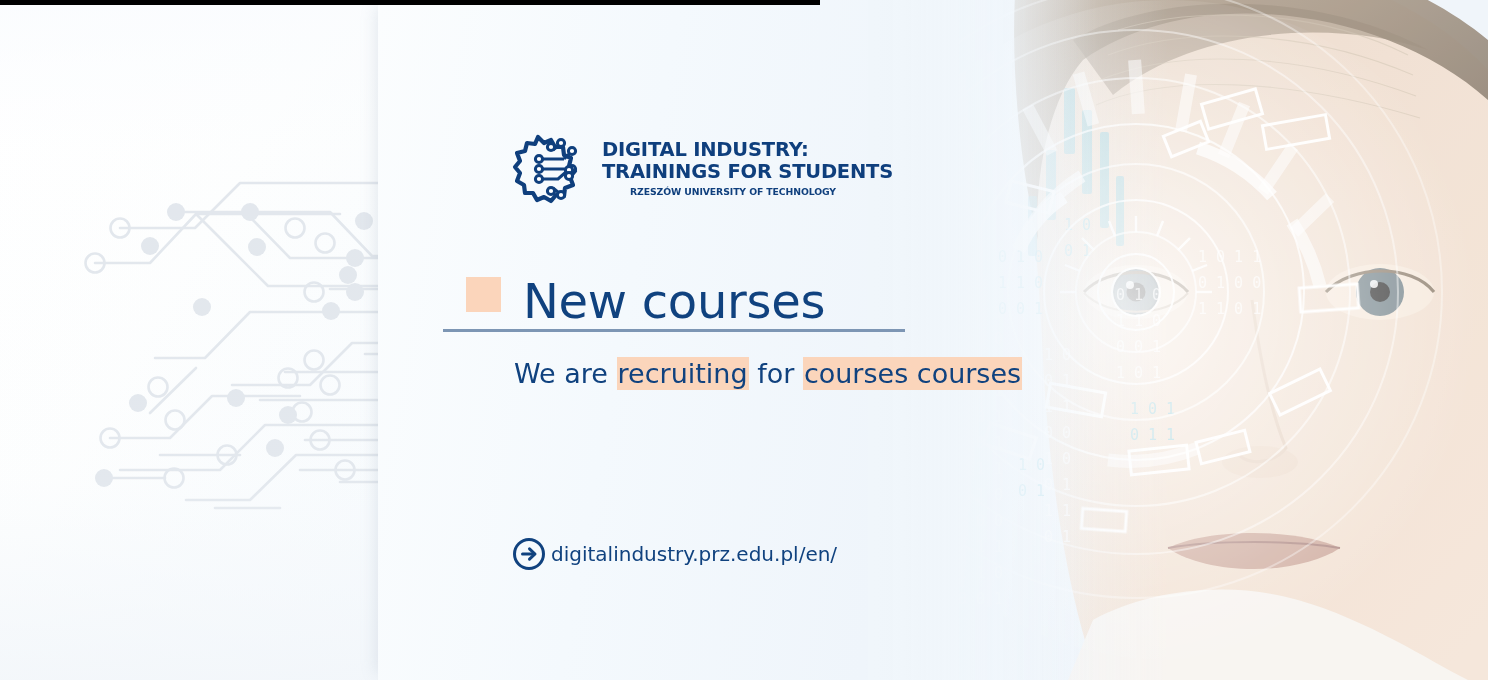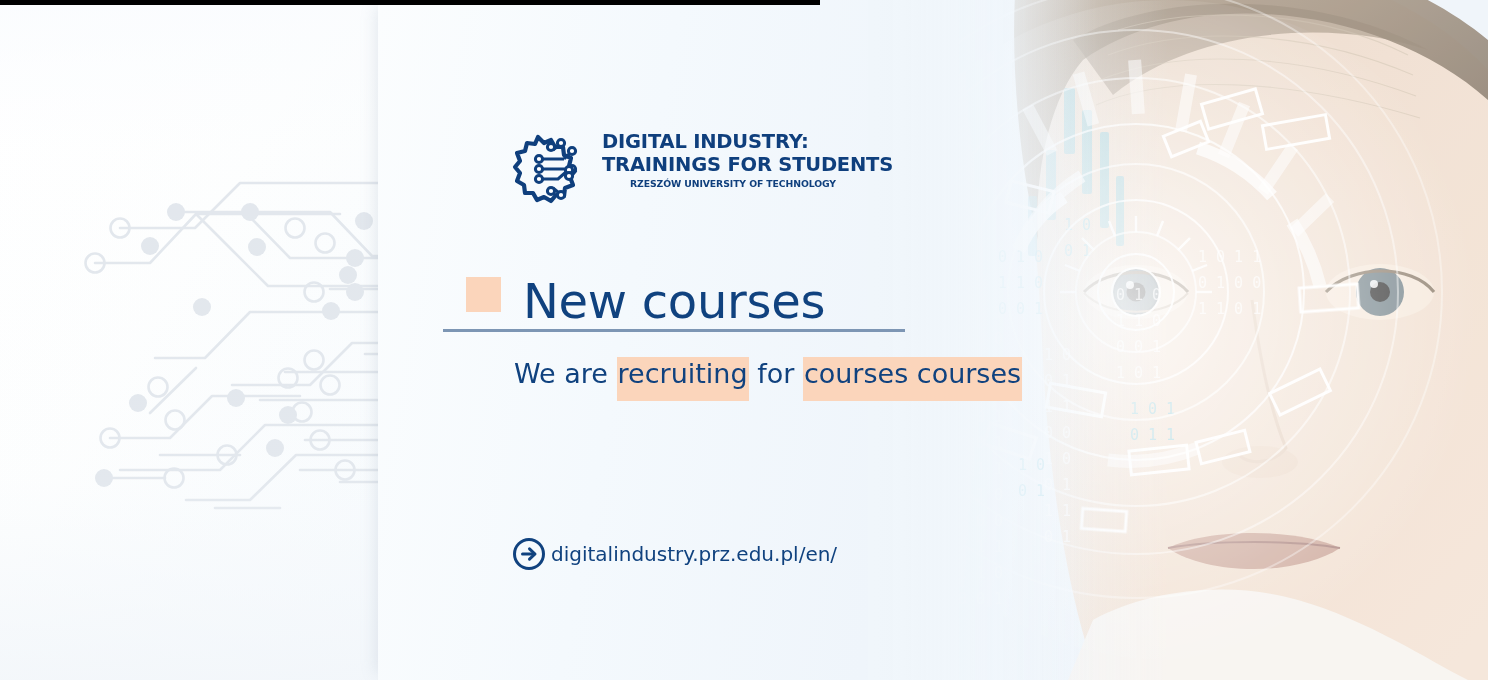--- a/index.html
+++ b/index.html
@@ -40,21 +40,21 @@
   .photo-fade{
     position:absolute;left:0;top:0;width:230px;height:680px;z-index:9;
     background:linear-gradient(90deg,rgba(240,246,251,1) 0%,rgba(240,246,251,.94) 22%,rgba(240,246,251,.70) 50%,rgba(240,246,251,.28) 78%,rgba(240,246,251,0) 100%);
     pointer-events:none;
   }
 
   
   .content{position:absolute;left:0;top:0;width:1488px;height:680px;z-index:20;}
 
   .logo-row{
-    position:absolute;left:508px;top:132px;display:flex;align-items:flex-start;gap:14px;
+    position:absolute;left:508px;top:132px;display:flex;align-items:center;gap:14px;
   }
   .logo-mark{width:80px;height:72px;flex:0 0 auto;}
   .logo-text{display:flex;flex-direction:column;line-height:1;}
   .logo-l1,.logo-l2{
     font-family:"DejaVu Sans", sans-serif;
     font-weight:700;font-size:19.5px;letter-spacing:-0.2px;
     color:#0f3f7d;white-space:nowrap;
   }
   .logo-l2{margin-top:3px;}
   .logo-l3{
@@ -72,21 +72,21 @@
   }
 
   .rule{position:absolute;left:443px;top:329px;width:462px;height:3px;background:#7d96b4;}
 
   .body-text{
     position:absolute;left:514px;top:355px;width:580px;
     font-family:"DejaVu Sans", sans-serif;
     font-size:27px;line-height:1.43;color:#10427f;font-weight:400;
   }
   .body-text .ln{display:block;white-space:nowrap;}
-  .hl{background:#fbd5bb;padding:1px 1px 12px 1px;}
+  .hl{background:#fbd5bb;padding:1px 1px 1px 1px;}
 
   .link-row{position:absolute;left:512px;top:537px;display:flex;align-items:center;gap:5px;}
   .link-icon{width:34px;height:34px;flex:0 0 auto;}
   .link-text{
     font-family:"DejaVu Sans", sans-serif;
     font-size:20px;color:#10427f;font-weight:400;white-space:nowrap;
   }
 </style>
 </head>
 <body>

